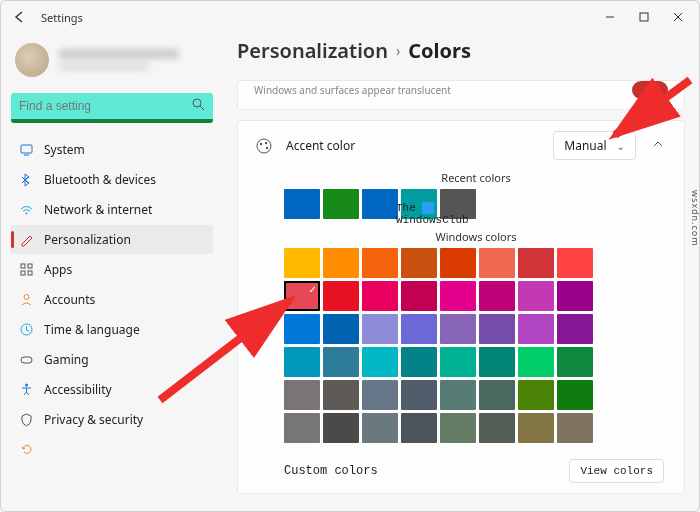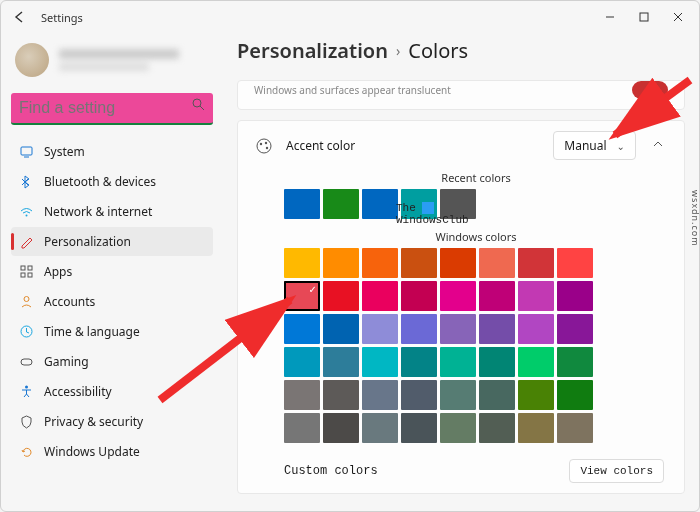--- a/index.html
+++ b/index.html
@@ -12,32 +12,32 @@
   .win-controls { display: flex; }
   .win-btn { width: 34px; height: 28px; display: flex; align-items: center; justify-content: center; font-size: 11px; }
   .main { display: flex; flex: 1; overflow: hidden; }
   .sidebar { width: 222px; padding: 4px 10px 10px 10px; display: flex; flex-direction: column; gap: 2px; }
   .profile { display:flex; align-items:center; gap:10px; padding:6px 4px 10px 4px; }
   .avatar { width: 34px; height: 34px; border-radius: 50%; background: radial-gradient(circle at 40% 40%, #d9cdb9, #bba380); filter: blur(0.5px); }
   .profile-info { filter: blur(3px); color:#888; }
   .profile-name { width: 120px; height: 10px; background:#ccc; border-radius:2px; margin-bottom:4px;}
   .profile-email { width: 90px; height: 8px; background:#ddd; border-radius:2px;}
   .search { position: relative; margin: 4px 0 10px 0; }
-  .search input { width: 100%; padding: 6px 26px 6px 8px; border: none; border-bottom: 2px solid #15803d; background: #ec4899; font-size: 16px; border-radius: 3px; }
+  .search input { width: 100%; padding: 6px 26px 6px 8px; border: none; border-bottom: 4px solid #15803d; background: #5eead4; font-size: 12px; border-radius: 3px; }
   .search .sicon { position: absolute; right: 8px; top: 5px; color:#555; }
   .nav { display: flex; flex-direction: column; gap:1px;}
   .nav-item { display: flex; align-items: center; gap: 10px; padding: 6px 8px; border-radius: 4px; font-size: 12px; color:#222; position:relative;}
   .nav-item.sel { background: #eaeaea; }
   .nav-item.sel::before { content:""; position:absolute; left:0; top:6px; bottom:6px; width:3px; background:#d83131; border-radius:2px;}
   .nav-icon { width:15px; height:15px; display:flex; align-items:center; justify-content:center; }
   .content { flex:1; padding: 2px 14px 10px 14px; overflow-y: auto; display:flex; flex-direction:column; gap:10px; }
   .breadcrumb { display:flex; align-items:center; gap:8px; font-size: 20px; color:#222; padding:2px 0 6px 0; }
   .breadcrumb .parent { font-weight:600; color:#333; }
   .breadcrumb .sep { color:#777; font-size:14px;}
-  .breadcrumb .current { font-weight:400; }
+  .breadcrumb .current { font-weight:700; }
   .card { background:#fdfdfd; border:1px solid #e8e8e8; border-radius:4px; padding:10px 16px; }
   .row { display:flex; align-items:center; gap:12px; }
   .row .lead-icon { width:20px; height:20px; display:flex; align-items:center; justify-content:center; color:#444;}
   .row .txt { flex:1; }
   .row .sub { font-size:10px; color:#888; }
   .toggle-pill { width:36px; height:18px; background:#c83030; border-radius:10px; position:relative;}
   .select { display:flex; align-items:center; gap:10px; border:1px solid #dcdcdc; border-radius:4px; padding:5px 10px; background:#fff; font-size:12px;}
   .chev { color:#555; font-size:10px;}
   .expand { color:#555; font-size:12px; padding:0 4px;}
   .section-label { font-size:11px; color:#333; margin:4px 0 4px 30px;text-align:center;}
@@ -194,21 +194,20 @@
             </span>
             <span>Privacy &amp; security</span>
           </div>
           <div class="nav-item">
             <span class="nav-icon" style="color:#e08a2c">
               <svg width="15" height="15">
                 <path d="M4 8 A4 4 0 1 1 5 11" stroke="currentColor" fill="none"></path>
                 <path d="M3 6 L4 8 L6 7" stroke="currentColor" fill="none"></path>
               </svg>
             </span>
-            <span>Windows Update</span>
           </div>
         </div>
     </div>
 
     <div class="content">
       <div class="breadcrumb">
         <span class="parent">Personalization</span>
         <span class="sep">›</span>
         <span class="current">Colors</span>
       </div>

